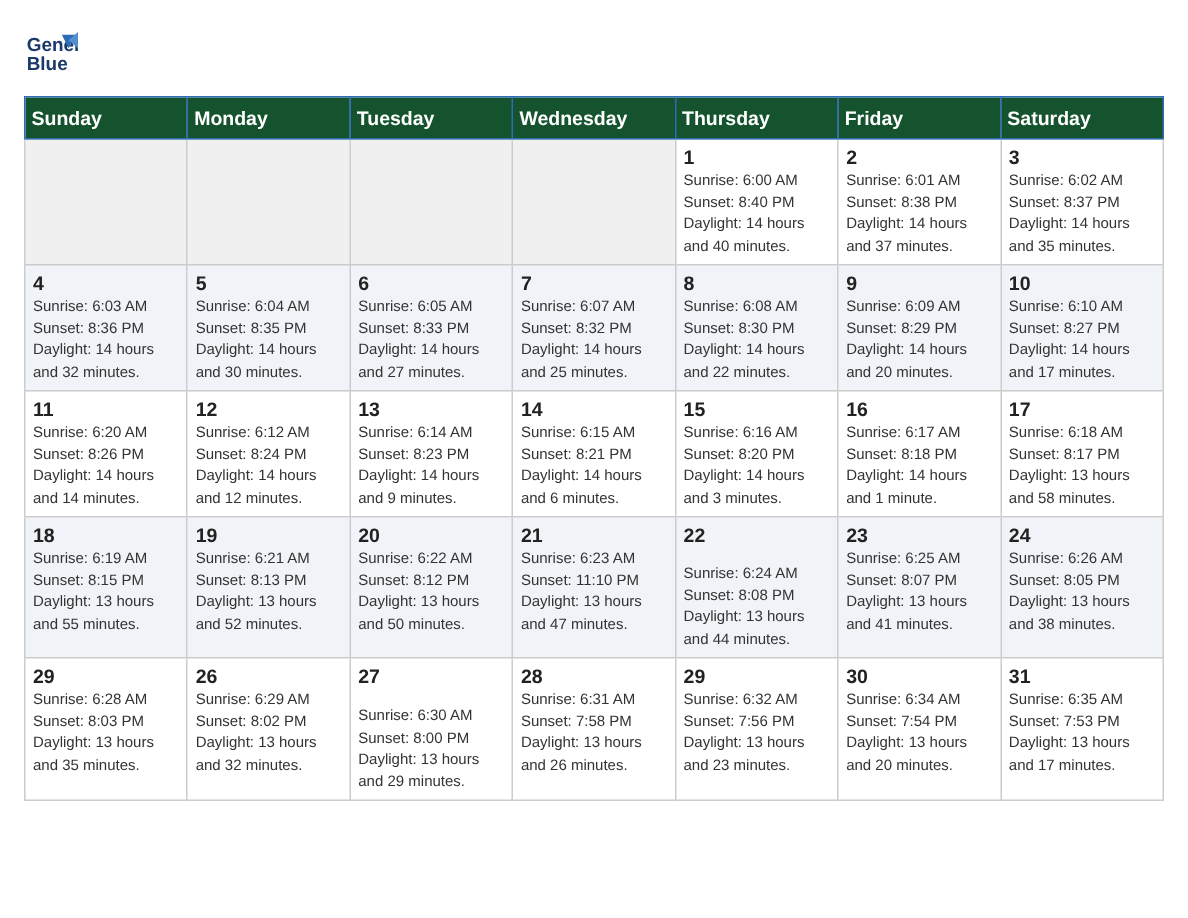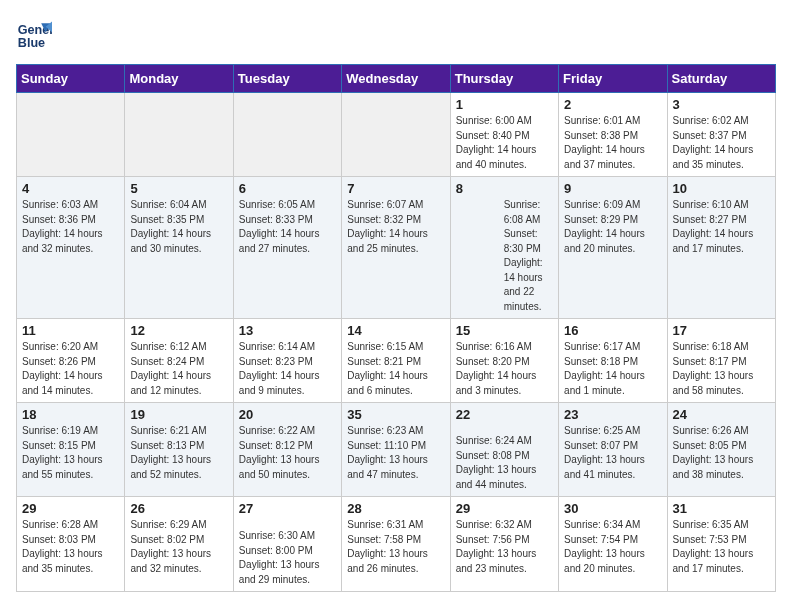--- a/index.html
+++ b/index.html
@@ -36,21 +36,21 @@
     }
     .location {
       font-size: 16px;
       color: #444;
     }
     table {
       width: 100%;
       border-collapse: collapse;
     }
     thead tr {
-      background: #4c1d95;
+      background: #14532d;
       margin-left: 45px;
     }
     thead th {
       color: #fff;
       font-size: 13px;
       font-weight: bold;
       padding: 6px 4px;
       text-align: left;
       border: 1px solid #2e6db4;
     }
@@ -175,21 +175,21 @@
         </td>
         <td>
           <span class="day-number">7</span>
           <div class="day-info" style="white-space: pre-line;">Sunrise: 6:07 AM
 Sunset: 8:32 PM
 Daylight: 14 hours
 and 25 minutes.</div>
         </td>
         <td>
           <span class="day-number">8</span>
-          <div class="day-info" style="white-space: pre-line; margin-left: 48px;">Sunrise: 6:08 AM
+          <div class="day-info" style="white-space: pre-line;">Sunrise: 6:08 AM
 Sunset: 8:30 PM
 Daylight: 14 hours
 and 22 minutes.</div>
         </td>
         <td>
           <span class="day-number">9</span>
           <div class="day-info" style="white-space: pre-line;">Sunrise: 6:09 AM
 Sunset: 8:29 PM
 Daylight: 14 hours
 and 20 minutes.</div>
@@ -269,21 +269,21 @@
 and 52 minutes.</div>
         </td>
         <td>
           <span class="day-number">20</span>
           <div class="day-info" style="white-space: pre-line;">Sunrise: 6:22 AM
 Sunset: 8:12 PM
 Daylight: 13 hours
 and 50 minutes.</div>
         </td>
         <td>
-          <span class="day-number">35</span>
+          <span class="day-number">21</span>
           <div class="day-info" style="white-space: pre-line;">Sunrise: 6:23 AM
 Sunset: 11:10 PM
 Daylight: 13 hours
 and 47 minutes.</div>
         </td>
         <td>
           <span class="day-number">22</span>
           <div class="day-info" style="white-space: pre-line; margin-top: 12px;">Sunrise: 6:24 AM
 Sunset: 8:08 PM
 Daylight: 13 hours

